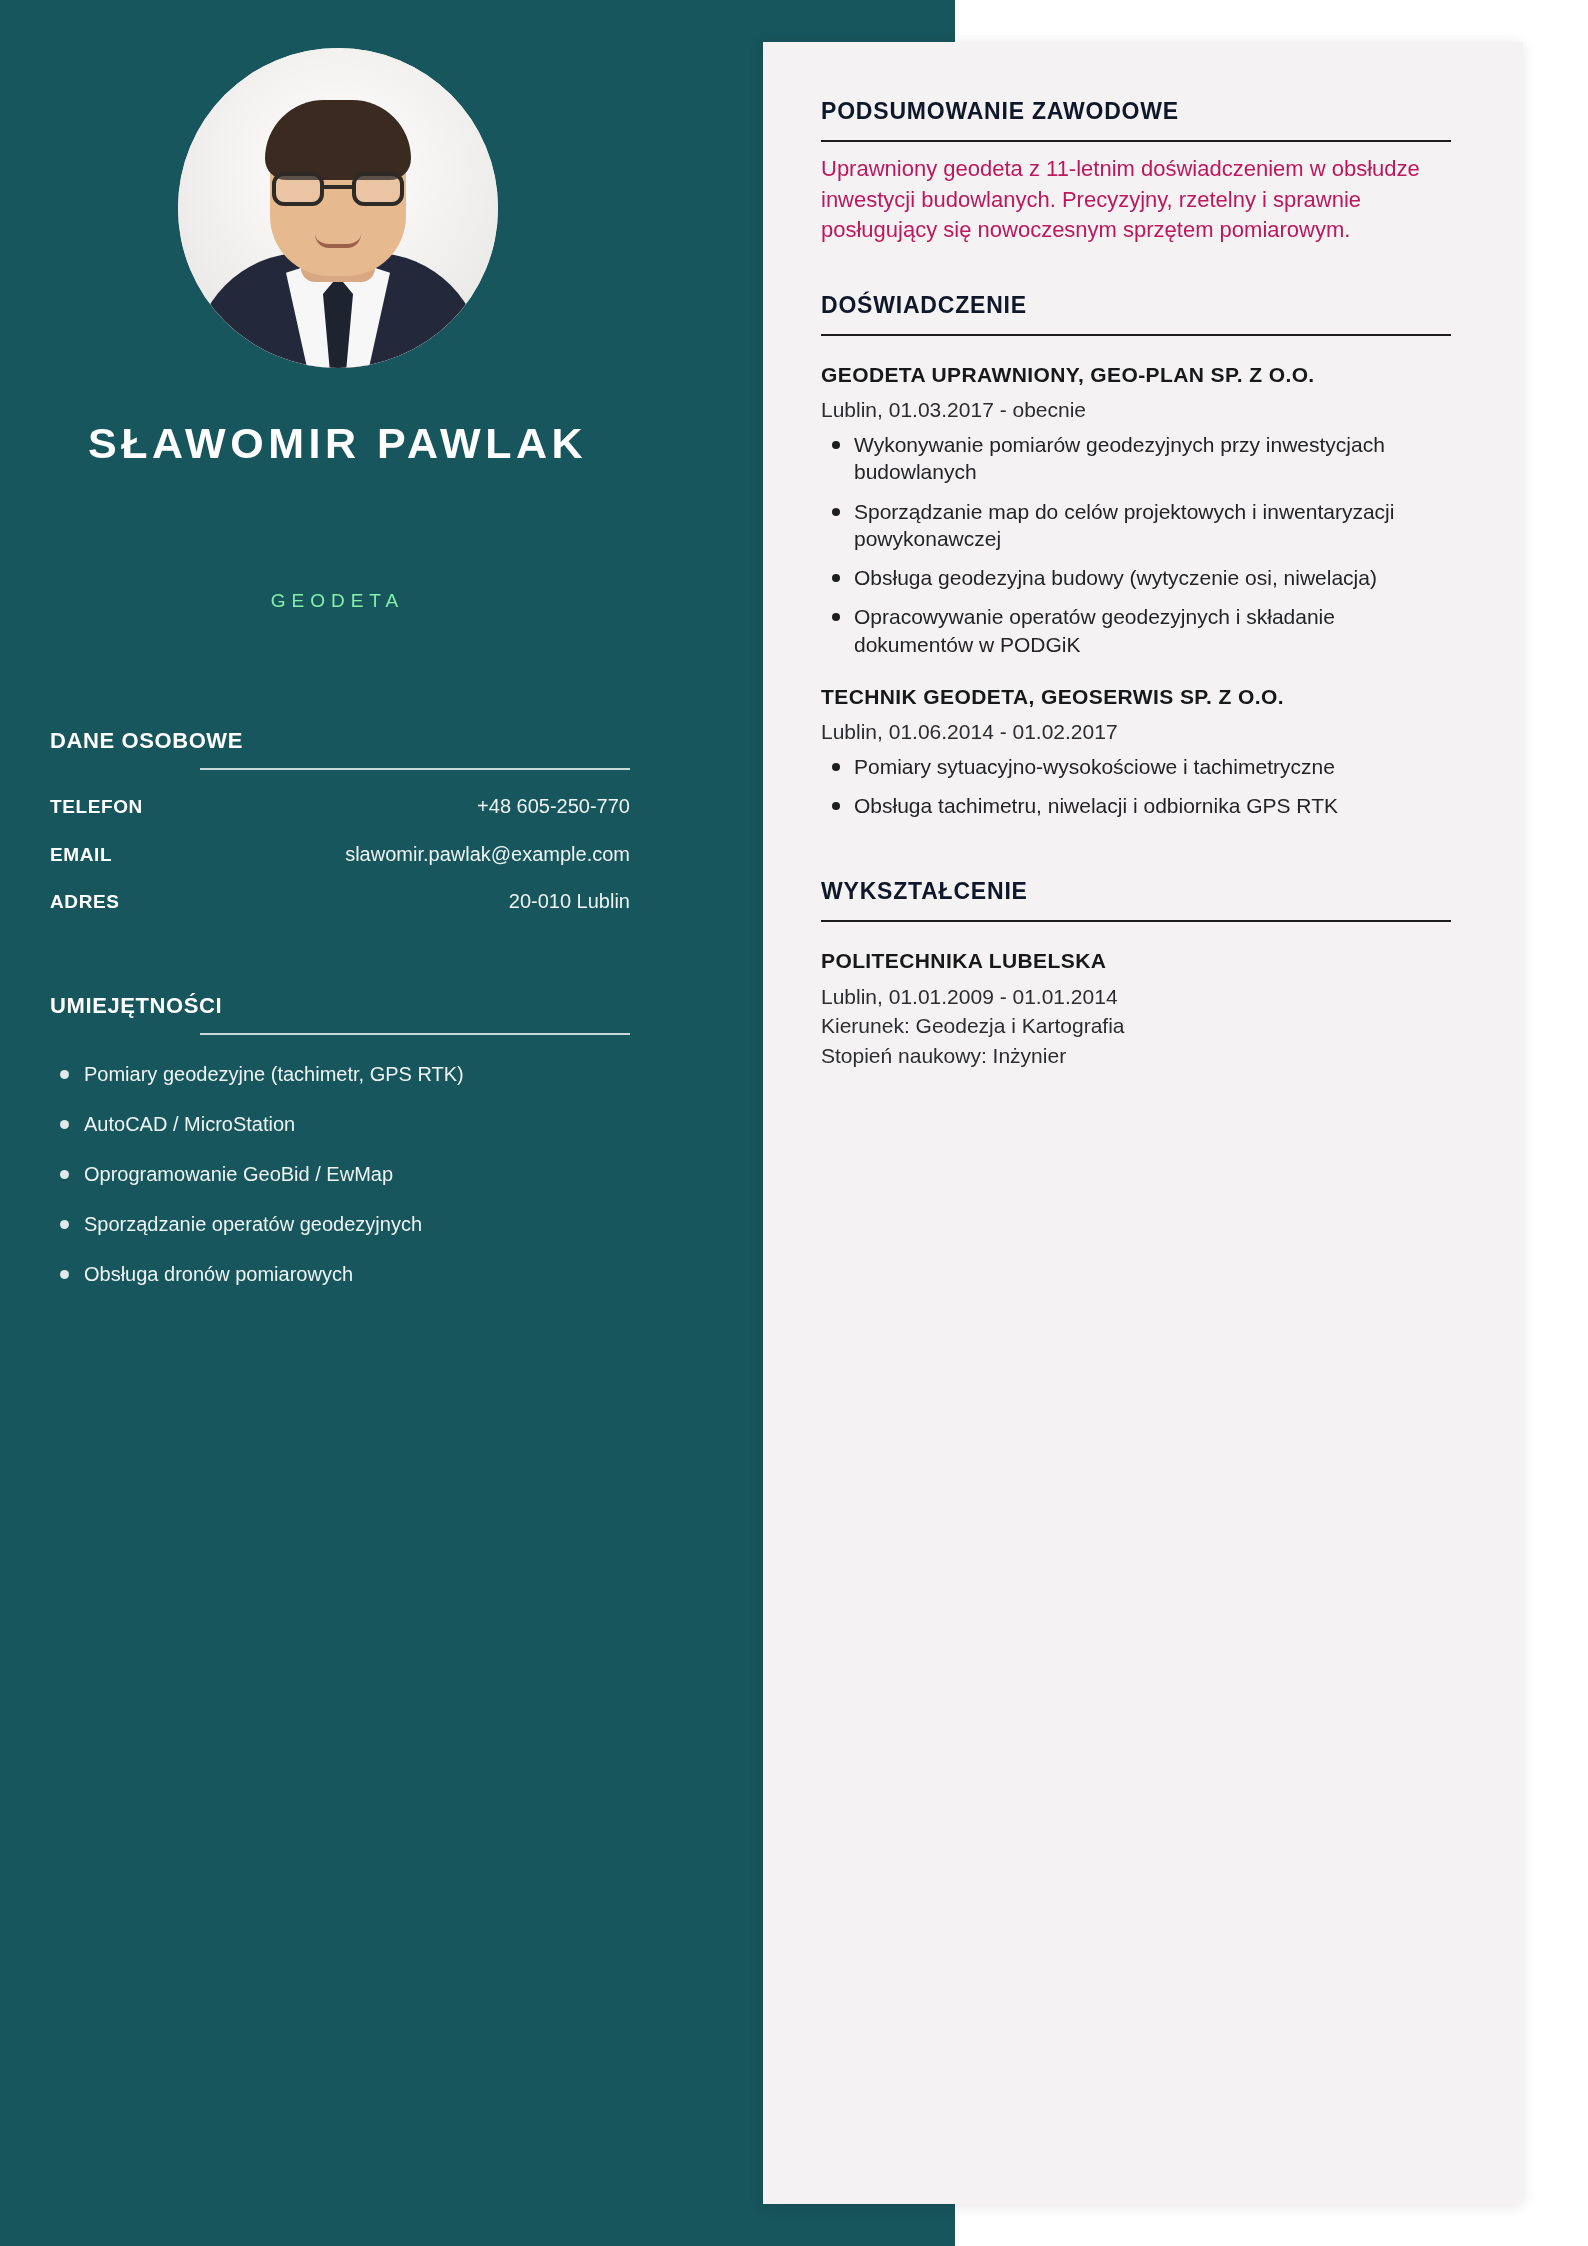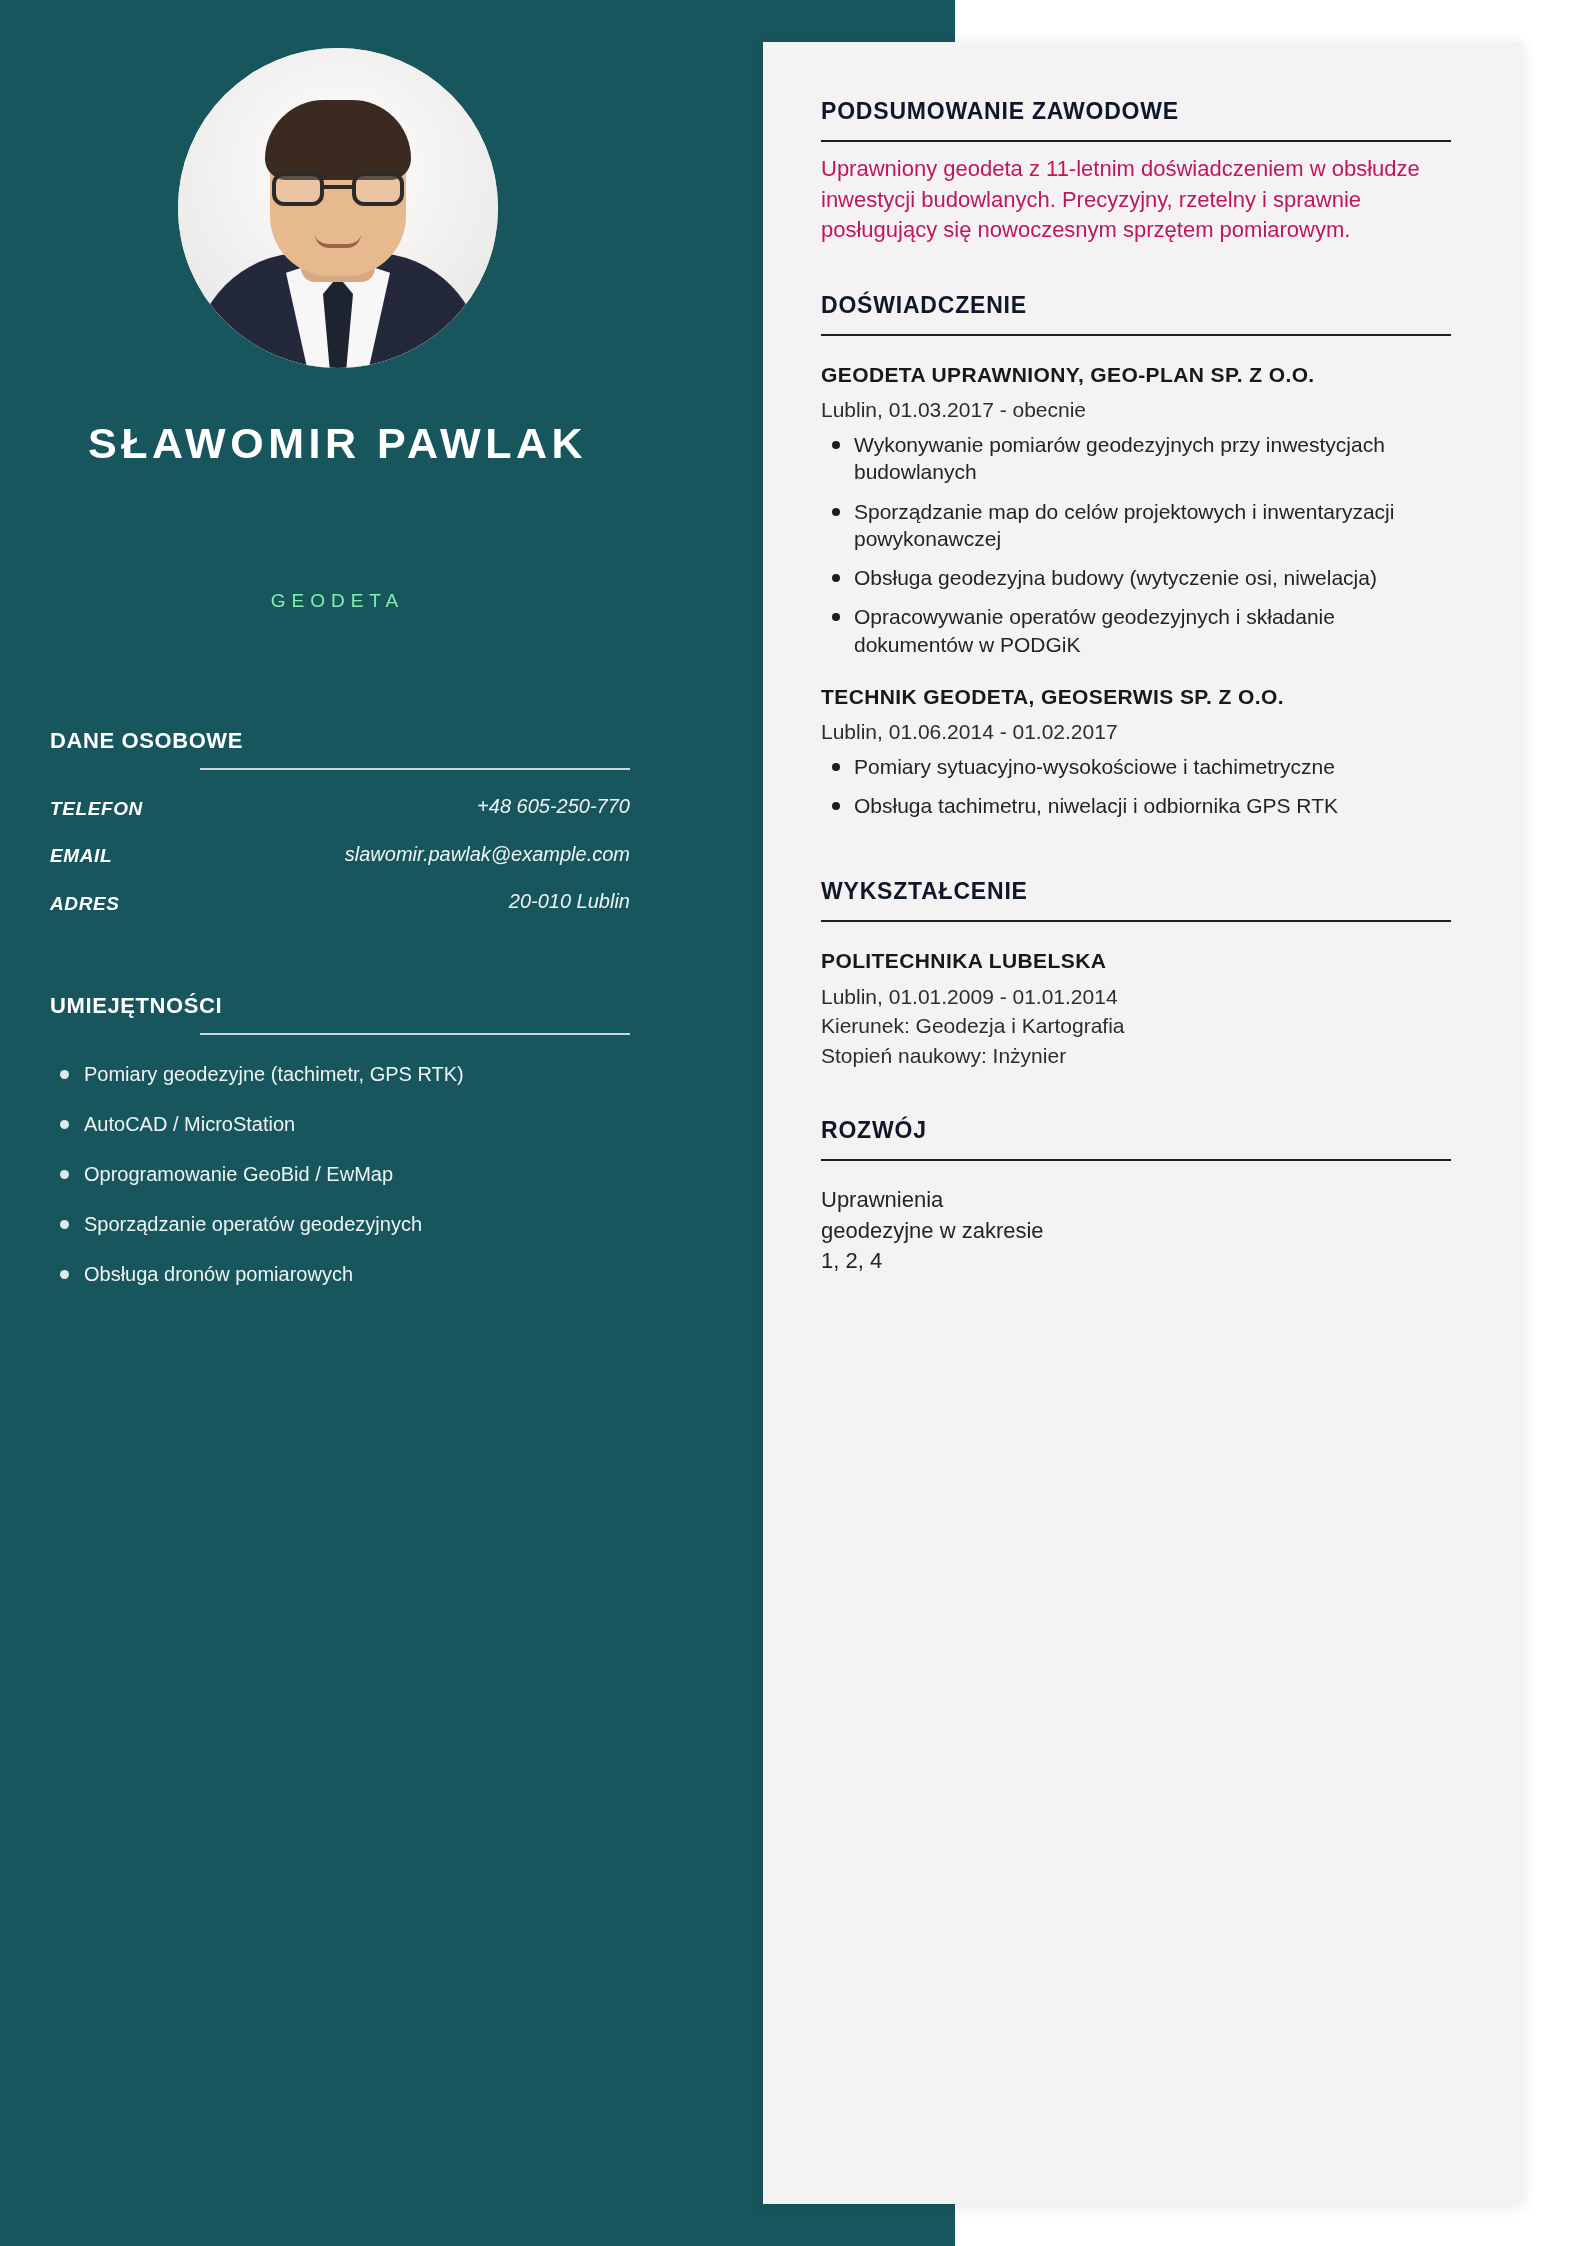--- a/index.html
+++ b/index.html
@@ -129,25 +129,24 @@
     margin-left: 150px;
     width: 430px;
     height: 2px;
     background: #c9d8d8;
   }
 
   .contact-rows { margin-top: 24px; }
 
   .contact-row {
     display: flex;
-    align-items: flex-end;
+    align-items: center;
     justify-content: space-between;
     gap: 0;
     margin-bottom: 22px;
-    font-style: italic;
   }
 
   .contact-label {
     color: #ffffff;
     font-size: 19px;
     font-weight: bold;
     letter-spacing: 0.6px;
     white-space: nowrap;
     flex: 0 0 auto;
     padding-top: 1px;
@@ -382,21 +381,16 @@
       <div class="entry">
         <div class="entry-title">POLITECHNIKA LUBELSKA</div>
         <div class="entry-line" style="margin-top:7px;">Lublin, 01.01.2009 - 01.01.2014</div>
         <div class="entry-line">Kierunek: Geodezja i Kartografia</div>
         <div class="entry-line">Stopień naukowy: Inżynier</div>
       </div>
     </div>
 
     <div class="block-gap-lg"></div>
 
-    <div>
-      <div class="main-heading">ROZWÓJ</div>
-      <div class="main-rule"></div>
-      <div class="dev-text">Uprawnienia geodezyjne w zakresie 1, 2, 4</div>
-    </div>
 
   </div>
 
 </div>
 
 </body></html>

